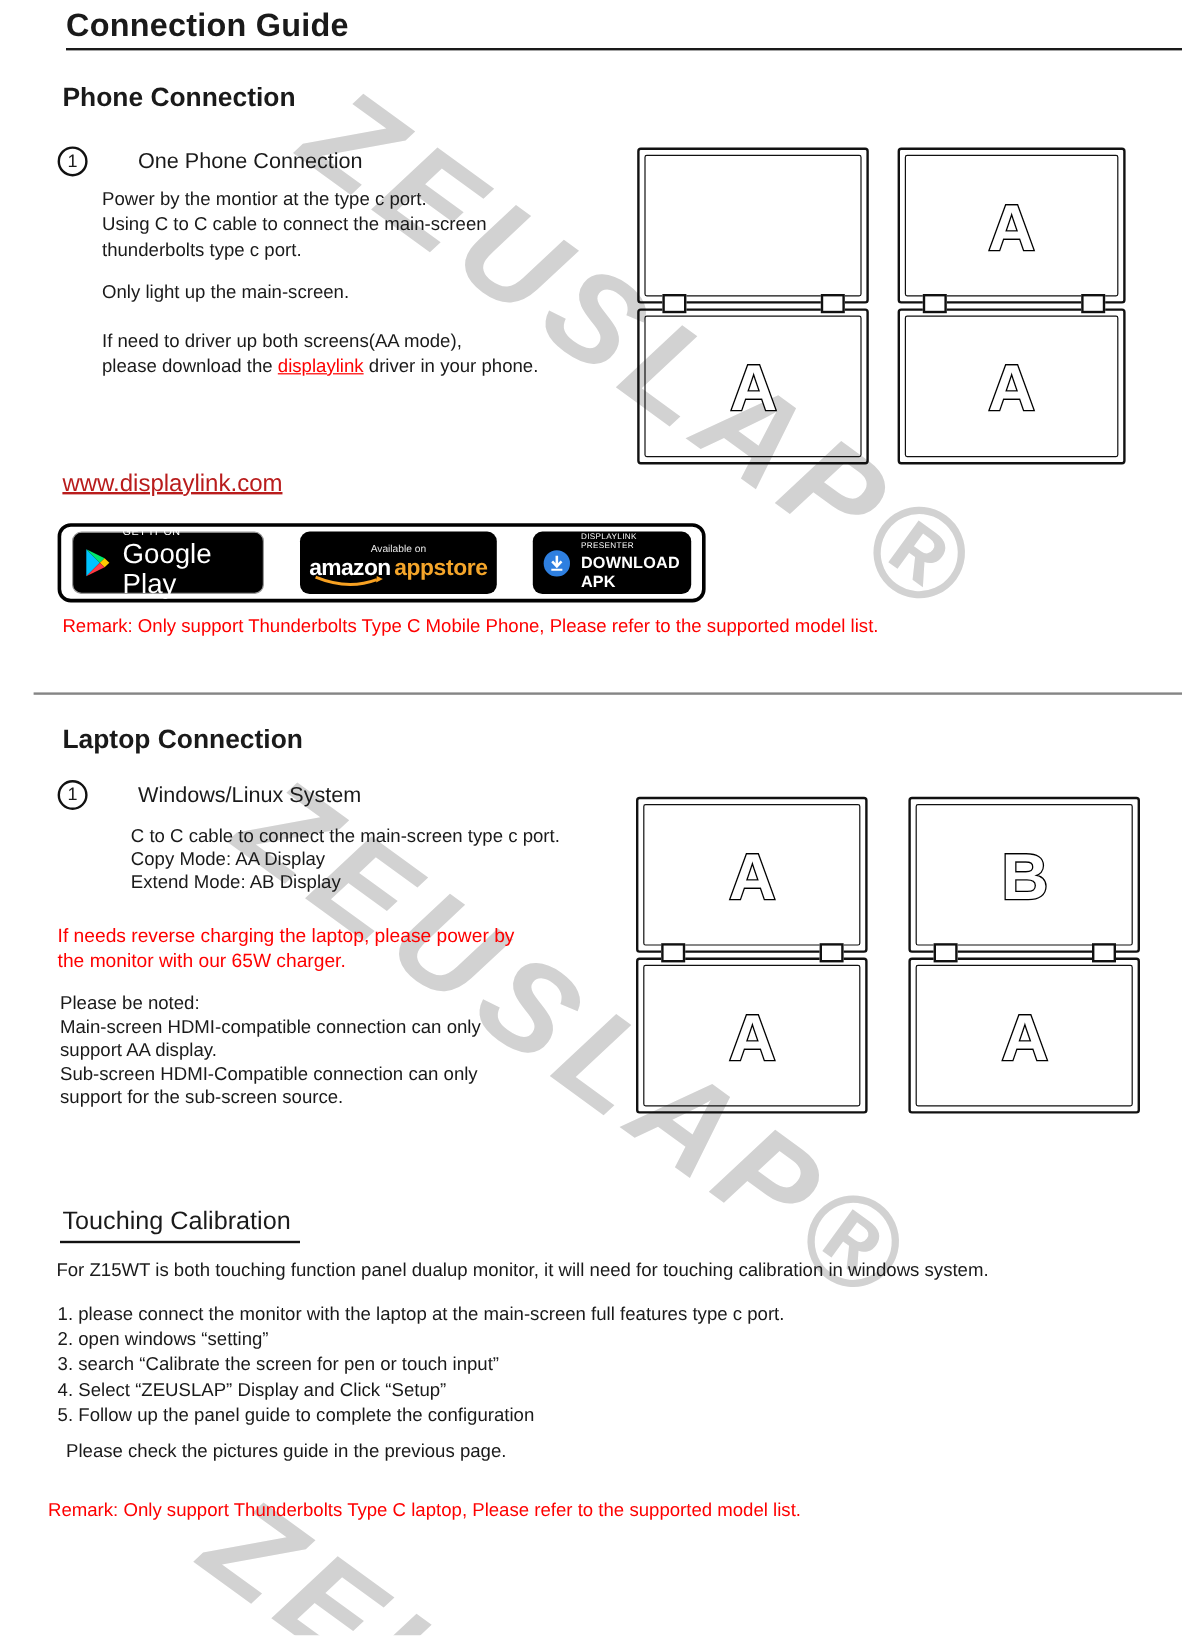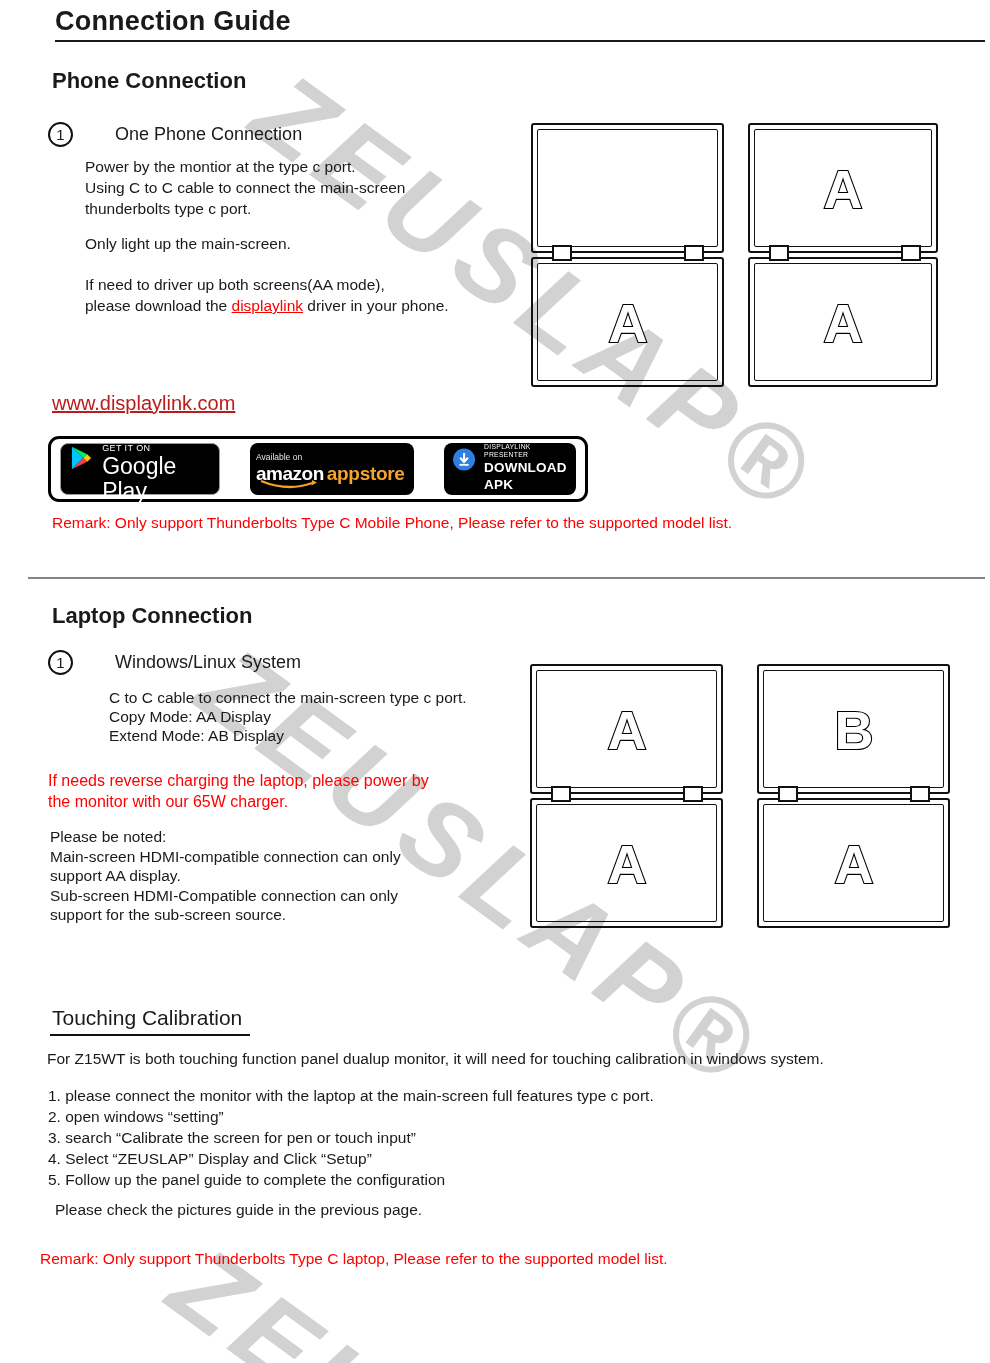--- a/index.html
+++ b/index.html
@@ -58,21 +58,21 @@
   .hinge.p2{left:153px;}
   svg.letter{display:block;}
   svg.letter text{font-family:"Liberation Sans",sans-serif;font-weight:bold;font-size:54px;}
   
   .badges{
     left:48px;top:436px;width:540px;height:66px;border:3px solid #000;border-radius:11px;
     background:#fff;display:flex;align-items:center;justify-content:space-between;
     padding:0 9px;box-sizing:border-box;
   }
   .badge{
-    background:#000;border-radius:8px;height:52px;display:flex;
+    background:#000;border-radius:8px;height:52px;display:flex;align-items:center;
     color:#fff;box-sizing:border-box;cursor:pointer;
   }
   .badge.gp{width:160px;padding:0 10px;gap:9px;border:1.5px solid #9a9a9a;}
   .gp-txt{display:flex;flex-direction:column;line-height:1.1;}
   .gp-small{font-size:9px;letter-spacing:.4px;}
   .gp-big{font-size:23px;}
   .badge.az{width:164px;flex-direction:column;justify-content:center;padding:2px 6px;}
   .az-small{font-size:8.5px;color:#e8e8e8;line-height:1;}
   .az-row{display:flex;align-items:baseline;margin-top:1px;}
   .az-brand{position:relative;display:inline-block;font-size:19px;font-weight:bold;letter-spacing:-.5px;}

